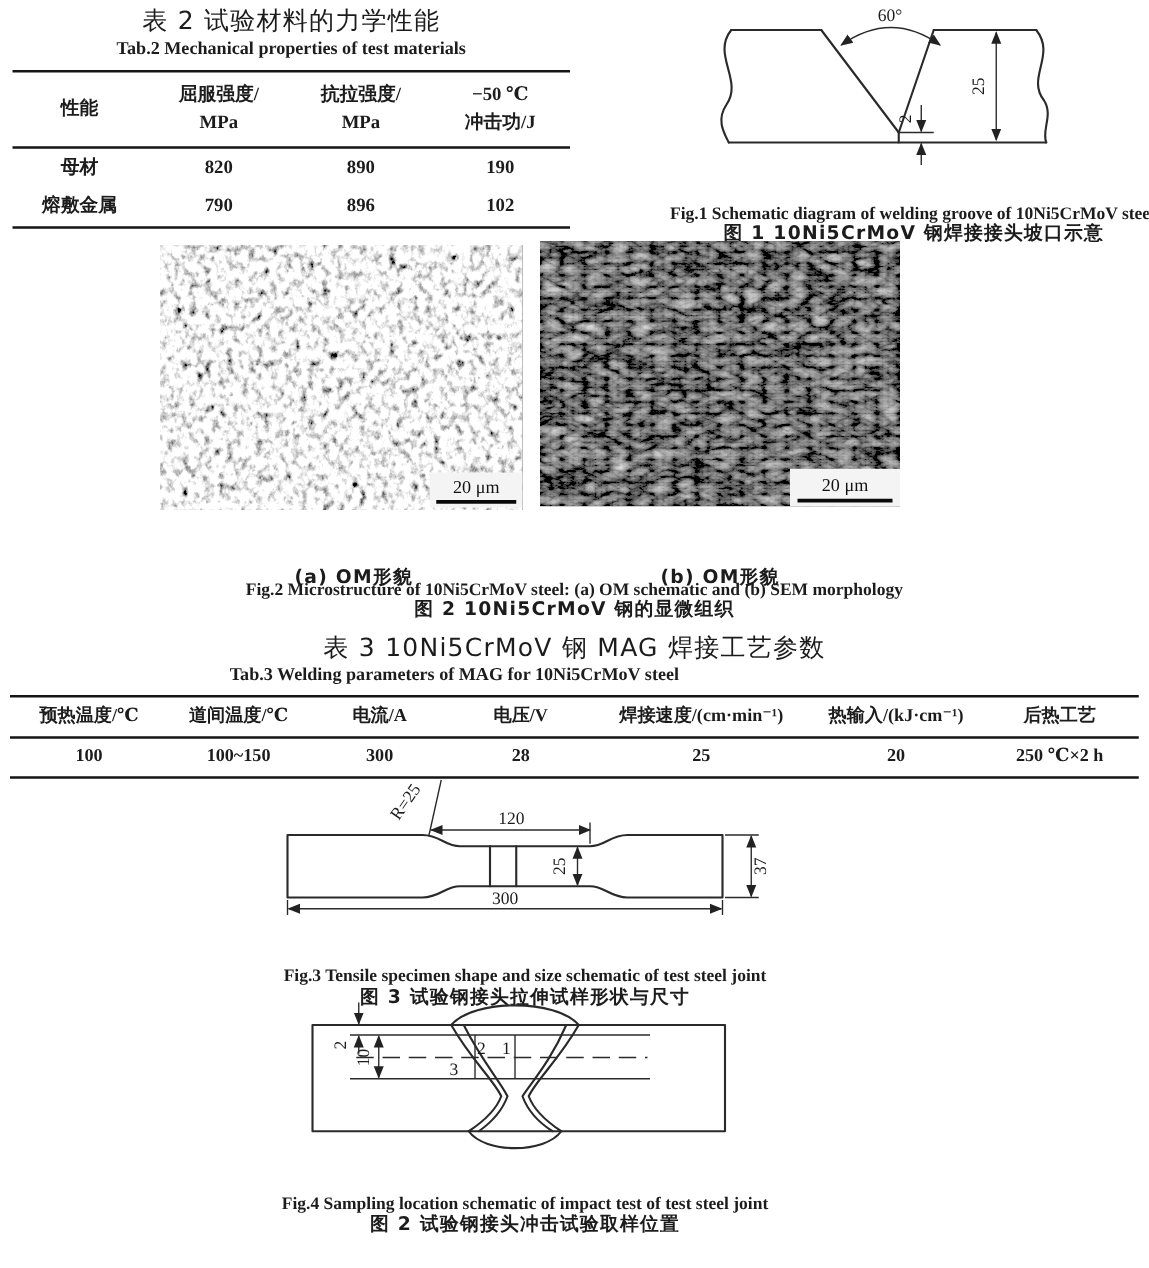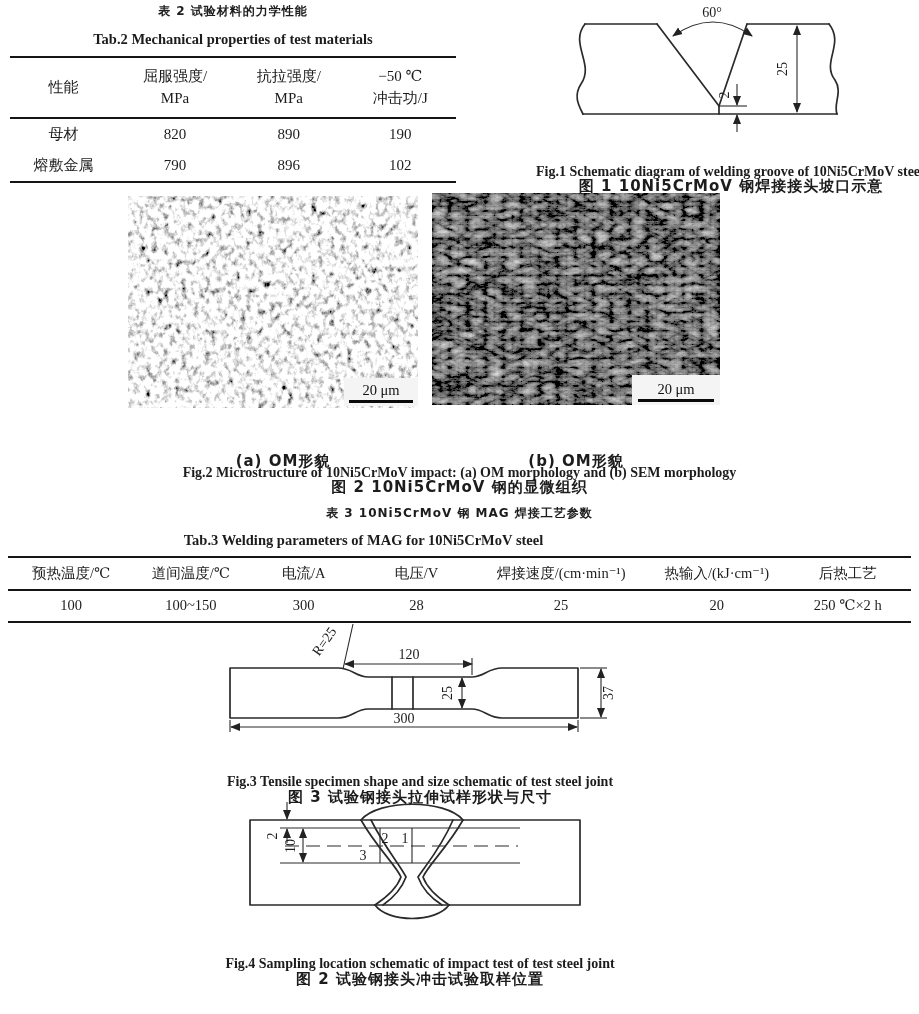--- a/index.html
+++ b/index.html
@@ -1,23 +1,23 @@
 <!DOCTYPE html>
 <html><head>
 <meta charset="utf-8">
 <style>
   html,body{margin:0;padding:0;}
   body{
     width:919px;height:1014px;position:relative;background:#ffffff;
     font-family:"Liberation Serif","DejaVu Serif",serif;color:#1c1c1c;
     overflow:hidden;
   }
-  .abs{position:absolute;}
+  .abs{position:absolute;font-weight:bold;}
   .ctr{text-align:center;}
-  .cn-title{font-weight:bold;font-size:12px;letter-spacing:1px;font-family:"DejaVu Sans","Liberation Sans",sans-serif;}
+  .cn-title{font-weight:normal;font-size:20px;letter-spacing:1px;font-family:"DejaVu Sans","Liberation Sans",sans-serif;}
   .en-title{font-weight:bold;font-size:14.5px;font-family:"Liberation Serif","DejaVu Serif",serif;}
   .en-cap{font-weight:bold;font-size:14px;font-family:"Liberation Serif","DejaVu Serif",serif;}
   .cn-cap{font-weight:bold;font-size:15px;letter-spacing:1px;font-family:"DejaVu Sans","Liberation Sans",sans-serif;margin-top:40px;}
 
   
   .rule-table{border-top:2.5px solid #151515;border-bottom:2.5px solid #151515;}
   .t-head{display:flex;align-items:center;border-bottom:2px solid #151515;}
   .t-row{display:flex;align-items:center;}
   .t-cell{display:flex;flex-direction:column;align-items:center;justify-content:center;
           font-size:15px;line-height:1.45;}
@@ -149,21 +149,21 @@
   </svg>
   <div class="scalebar" style="bottom:0;width:88px;height:30px;">
     <span class="sb-label">20 μm</span>
     <div class="sb-bar"></div>
   </div>
 </div>
 
 <div class="abs ctr cn-cap" style="left:138px;top:412px;width:290px;font-size:15px;">(a) OM形貌</div>
 <div class="abs ctr cn-cap" style="left:432px;top:412px;width:288px;font-size:15px;">(b) OM形貌</div>
 <div class="abs ctr cn-cap" style="left:0;top:438px;width:919px;">图 2  10Ni5CrMoV 钢的显微组织</div>
-<div class="abs ctr en-cap" style="left:0;top:465px;width:919px;">Fig.2  Microstructure of 10Ni5CrMoV impact: (a) OM morphology and (b) SEM morphology</div>
+<div class="abs ctr en-cap" style="left:0;top:465px;width:919px;">Fig.2  Microstructure of 10Ni5CrMoV steel: (a) OM schematic and (b) SEM morphology</div>
 
 <div class="abs ctr cn-title" style="left:0;top:505px;width:919px;">表 3  10Ni5CrMoV 钢 MAG 焊接工艺参数</div>
 <div class="abs ctr en-title" style="left:0;top:532px;width:727px;">Tab.3  Welding parameters of MAG for 10Ni5CrMoV steel</div>
 
 <div id="table3" class="abs rule-table">
   <div class="t-head">
     <div class="t-cell" style="width:14%">预热温度/℃</div>
     <div class="t-cell" style="width:12.5%">道间温度/℃</div>
     <div class="t-cell" style="width:12.5%">电流/A</div>
     <div class="t-cell" style="width:12.5%">电压/V</div>

